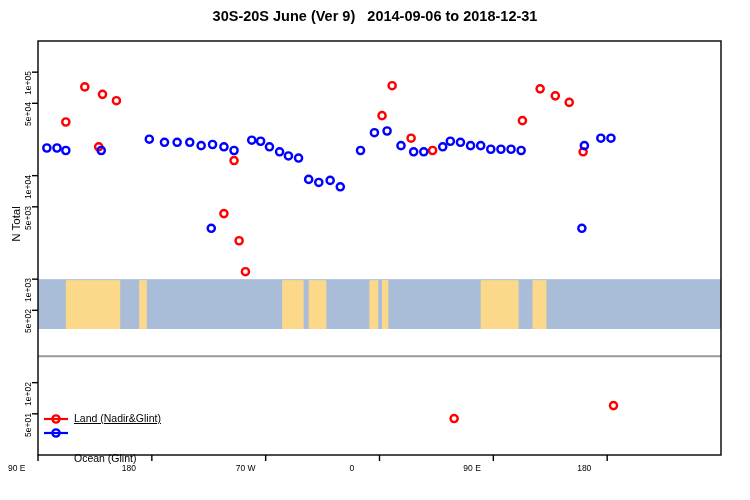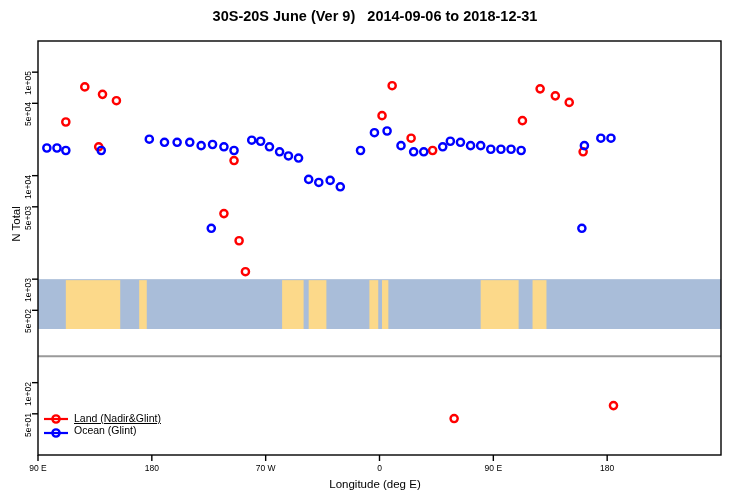--- a/index.html
+++ b/index.html
@@ -64,38 +64,37 @@
     transform: rotate(-90deg);
     transform-origin: 100% 50%;
     text-align: right;
     white-space: nowrap;
   }
   .xtick-label {
     position: absolute;
     font-size: 8.5px;
     color: #000000;
     white-space: nowrap;
-    text-align: center;
+    text-align: left;
   }
   .legend-text {
     position: absolute;
     font-size: 10.5px;
     color: #000000;
     white-space: nowrap;
   }
 </style>
 </head>
 <body>
 
 <div id="figure">
 
   <div class="title">30S-20S June (Ver 9)   2014-09-06 to 2018-12-31</div>
 
   <div class="ylabel">N Total</div>
-  <div class="xlabel">Longitude (deg E)</div>
 
   <svg class="plotsvg" id="plot" width="750" height="500">
       <g>
         <rect x="38" y="279.1566045512221" width="683" height="49.833807222638654" fill="#A9BDD9"></rect>
         <rect x="65.82592592592593" y="280.1566045512221" width="54.38703703703703" height="48.833807222638654" fill="#FCD98A"></rect>
         <rect x="139.18518518518516" y="280.1566045512221" width="7.588888888888903" height="48.833807222638654" fill="#FCD98A"></rect>
         <rect x="282.10925925925926" y="280.1566045512221" width="21.50185185185188" height="48.833807222638654" fill="#FCD98A"></rect>
         <rect x="308.6703703703704" y="280.1566045512221" width="17.707407407407402" height="48.833807222638654" fill="#FCD98A"></rect>
         <rect x="369.38148148148144" y="280.1566045512221" width="8.853703703703786" height="48.833807222638654" fill="#FCD98A"></rect>
         <rect x="382.0296296296296" y="280.1566045512221" width="6.324074074074076" height="48.833807222638654" fill="#FCD98A"></rect>
@@ -201,16 +200,16 @@
       <div class="ytick-label" style="left: -12px; top: 66.1566px; width: 40px;">1e+05</div>
       <div class="xtick-label" style="left: 8px; top: 463px; width: 60px;">90 E</div>
       <div class="xtick-label" style="left: 121.833px; top: 463px; width: 60px;">180</div>
       <div class="xtick-label" style="left: 235.667px; top: 463px; width: 60px;">70 W</div>
       <div class="xtick-label" style="left: 349.5px; top: 463px; width: 60px;">0</div>
       <div class="xtick-label" style="left: 463.333px; top: 463px; width: 60px;">90 E</div>
       <div class="xtick-label" style="left: 577.167px; top: 463px; width: 60px;">180</div>
     </div>
   <div id="legend-layer">
       <div class="legend-text" style="left: 74px; top: 412px; text-decoration: underline;">Land (Nadir&amp;Glint)</div>
-      <div class="legend-text" style="left: 74px; top: 424px; text-align: center;">Ocean (Glint)</div>
+      <div class="legend-text" style="left: 74px; top: 452px; text-align: center;">Ocean (Glint)</div>
     </div>
 
 </div>
 
 </body></html>

